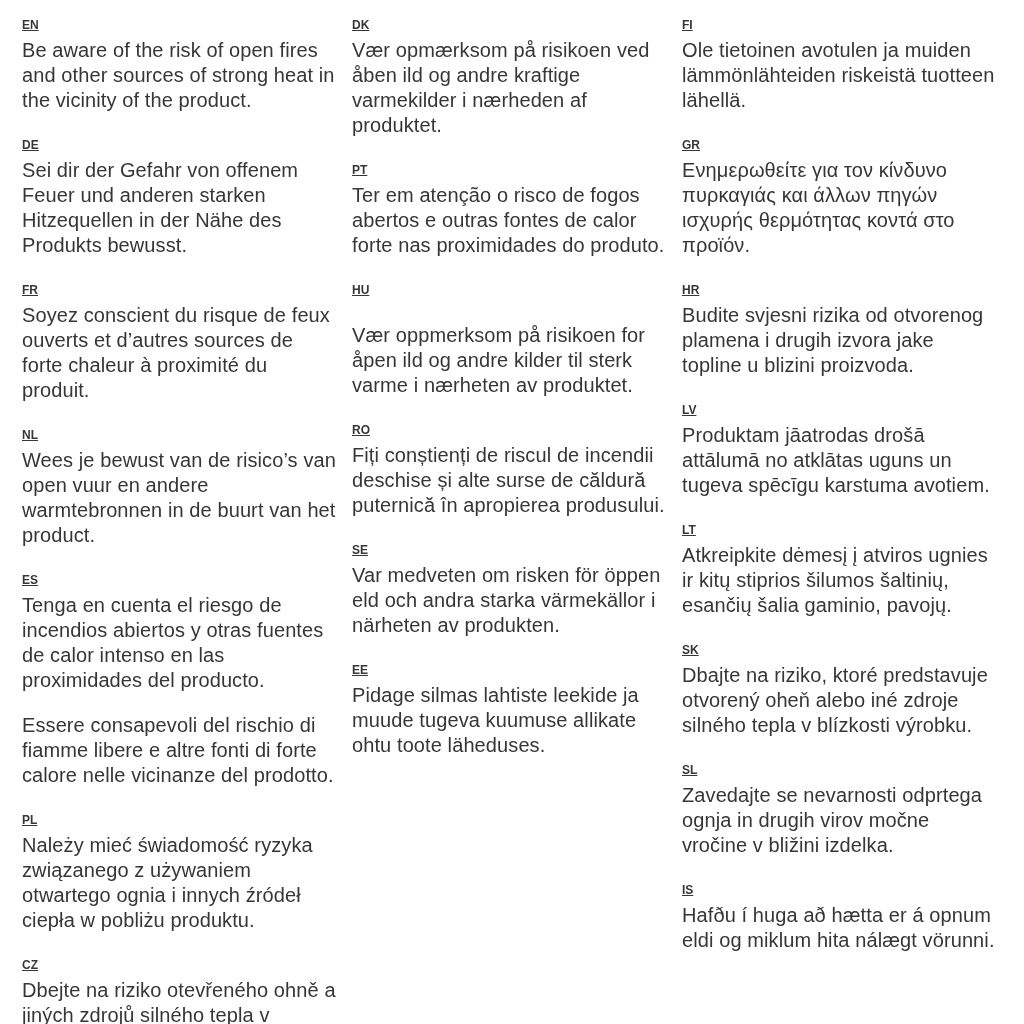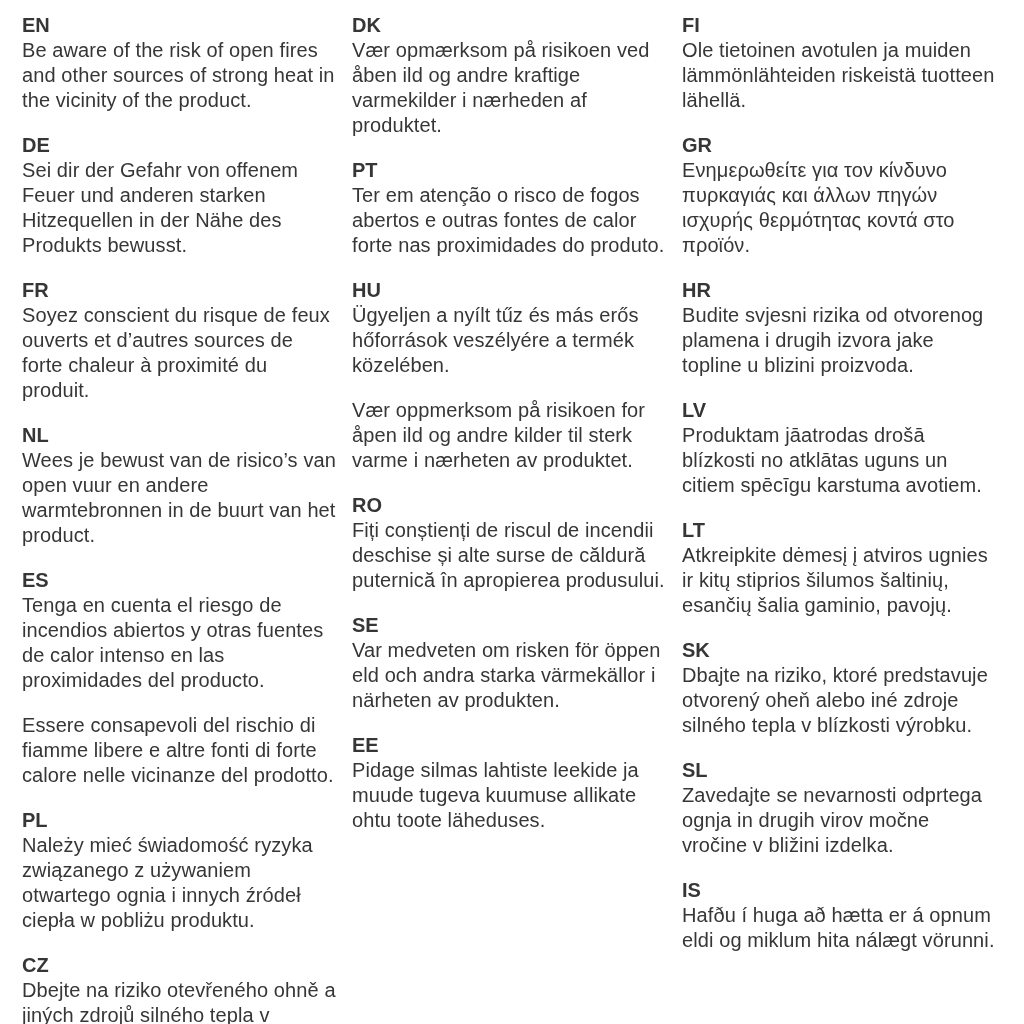--- a/index.html
+++ b/index.html
@@ -22,22 +22,23 @@
   }
   .col {
     width: 316px;
     flex: 0 0 316px;
   }
   .block {
     margin: 0 0 20px 0;
   }
   .code {
     font-weight: bold;
-    font-size: 20px;
+    font-size: 12px;
     line-height: 25px;
+    text-decoration: underline;
   }
   .text {
     margin: 0;
     font-size: 20px;
     line-height: 25px;
     letter-spacing: 0.1px;
   }
 </style>
 </head>
 <body>
@@ -82,21 +83,20 @@
     <div class="block">
       <div class="code">DK</div>
       <p class="text">Vær opmærksom på risikoen ved åben ild og andre kraftige varmekilder i nærheden af produktet.</p>
     </div>
     <div class="block">
       <div class="code">PT</div>
       <p class="text">Ter em atenção o risco de fogos abertos e outras fontes de calor forte nas proximidades do produto.</p>
     </div>
     <div class="block">
       <div class="code">HU</div>
-      <p class="text">Ügyeljen a nyílt tűz és más erős hőforrások veszélyére a termék közelében.</p>
     </div>
     <div class="block">
       <p class="text">Vær oppmerksom på risikoen for åpen ild og andre kilder til sterk varme i nærheten av produktet.</p>
     </div>
     <div class="block">
       <div class="code">RO</div>
       <p class="text">Fiți conștienți de riscul de incendii deschise și alte surse de căldură puternică în apropierea produsului.</p>
     </div>
     <div class="block">
       <div class="code">SE</div>
@@ -116,21 +116,21 @@
     <div class="block">
       <div class="code">GR</div>
       <p class="text">Ενημερωθείτε για τον κίνδυνο πυρκαγιάς και άλλων πηγών ισχυρής θερμότητας κοντά στο προϊόν.</p>
     </div>
     <div class="block">
       <div class="code">HR</div>
       <p class="text">Budite svjesni rizika od otvorenog plamena i drugih izvora jake topline u blizini proizvoda.</p>
     </div>
     <div class="block">
       <div class="code">LV</div>
-      <p class="text">Produktam jāatrodas drošā blízkosti no atklātas uguns un citiem spēcīgu karstuma avotiem.</p>
+      <p class="text">Produktam jāatrodas drošā attālumā no atklātas uguns un tugeva spēcīgu karstuma avotiem.</p>
     </div>
     <div class="block">
       <div class="code">LT</div>
       <p class="text">Atkreipkite dėmesį į atviros ugnies ir kitų stiprios šilumos šaltinių, esančių šalia gaminio, pavojų.</p>
     </div>
     <div class="block">
       <div class="code">SK</div>
       <p class="text">Dbajte na riziko, ktoré predstavuje otvorený oheň alebo iné zdroje silného tepla v blízkosti výrobku.</p>
     </div>
     <div class="block">

